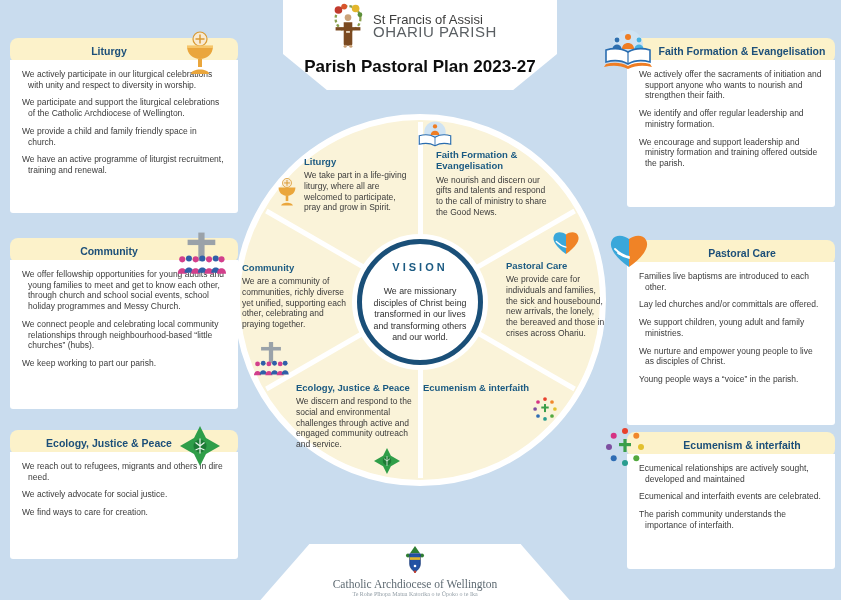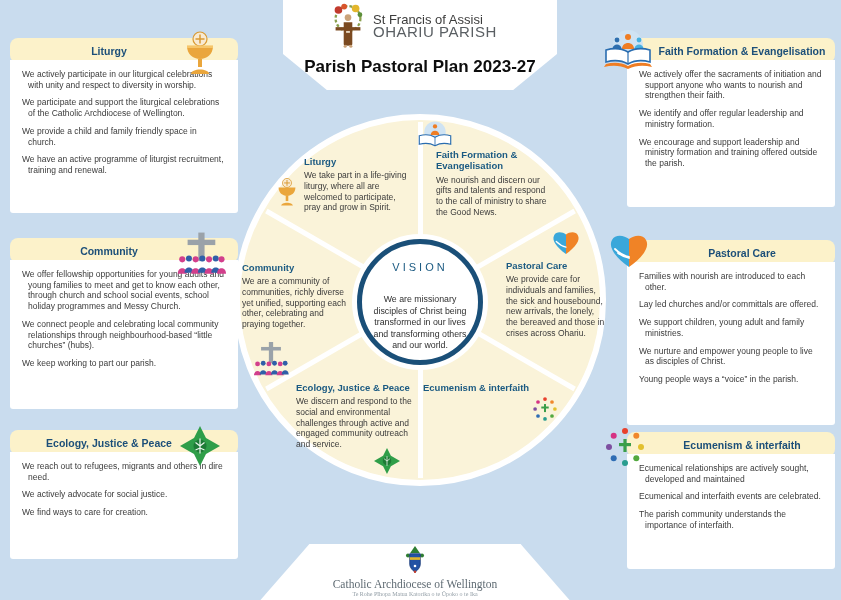--- a/index.html
+++ b/index.html
@@ -24,22 +24,22 @@
          background:#faf3d9;border:6px solid #ffffff;border-radius:50%;}
   .spoke{position:absolute;left:177.5px;top:2px;width:5px;height:356px;background:#ffffff;}
   .spoke.r60{transform:rotate(60deg);}
   .spoke.r120{transform:rotate(120deg);}
   .seg{position:absolute;}
   .seg-title{font-size:9.5px;font-weight:bold;color:#1b5a82;margin-bottom:3px;line-height:1.2;}
   .seg-text{font-size:8.5px;line-height:1.25;color:#3b3b3b;}
   .vision{position:absolute;left:117px;top:119px;width:126px;height:126px;box-sizing:border-box;
           background:#ffffff;border:5px solid #1a4f78;border-radius:50%;box-shadow:0 0 0 5px #ffffff;
           text-align:center;}
-  .vision-label{margin-top:17px;font-size:11px;font-weight:normal;letter-spacing:3px;color:#1b5a82;}
-  .vision-text{margin-top:21px;padding:0 7px;font-size:8.8px;line-height:1.32;color:#2f2f2f;}
+  .vision-label{margin-top:17px;font-size:11px;font-weight:bold;letter-spacing:3px;color:#1b5a82;}
+  .vision-text{margin-top:13px;padding:0 7px;font-size:8.8px;line-height:1.32;color:#2f2f2f;}
   
   .footer{position:absolute;left:250px;top:544px;width:330px;height:68px;background:#ffffff;
           clip-path:polygon(18% 0,82% 0,100% 100%,0 100%);text-align:center;}
   .footer-org{font-family:"Liberation Serif", serif;font-size:11.5px;color:#5f6b73;margin-top:1px;}
   .footer-maori{font-family:"Liberation Serif", serif;font-size:6px;color:#95a0a8;margin-top:1px;}
 </style>
 </head>
 <body>
 
 <div class="canvas">
@@ -159,21 +159,21 @@
         <path d="M20 21c0-8 12-8 12 0z"></path>
       </g>
     <path d="M26 24c-7-4-15-4-22-2v12c7-2 15-2 22 2 7-4 15-4 22-2V22c-7-2-15-2-22 2z" fill="#ffffff" stroke="#2a6db0" stroke-width="1.6"></path>
     <path d="M4 36c7-2 15-2 22 2 7-4 15-4 22-2l2 3c-8-2-16-2-24 2-8-4-16-4-24-2z" fill="#ef7d23"></path>
     <path d="M26 24v12" stroke="#2a6db0" stroke-width="1.2"></path>
   </svg>
 
   <div class="panel" style="left:627px;top:240px;width:208px;">
     <div class="panel-header" style="padding-left:26px;">Pastoral Care</div>
     <div class="panel-body" style="min-height:148px;">
-      <p>Families with nourish are introduced to each other.</p>
+      <p>Families live baptisms are introduced to each other.</p>
       <p>Lay led churches and/or committals are offered.</p>
       <p>We support children, young adult and family ministries.</p>
       <p>We nurture and empower young people to live as disciples of Christ.</p>
       <p>Young people ways a “voice” in the parish.</p>
     </div>
   </div>
   <svg class="icon" style="left:606px;top:230px;" width="46" height="38" viewBox="0 0 46 38">
     <path d="M23 37C9 27 2 17 6 10c3-6 12-5 17-1z" fill="#3aa7da"></path>
     <path d="M23 37c14-10 21-20 17-27-3-6-12-5-17-1z" fill="#f08326"></path>
     <path d="M9 19c5 5 9 7 14 8M12 23c4 3 7 4 11 5" stroke="#ffffff" stroke-width="1.8" fill="none" stroke-linecap="round"></path>

